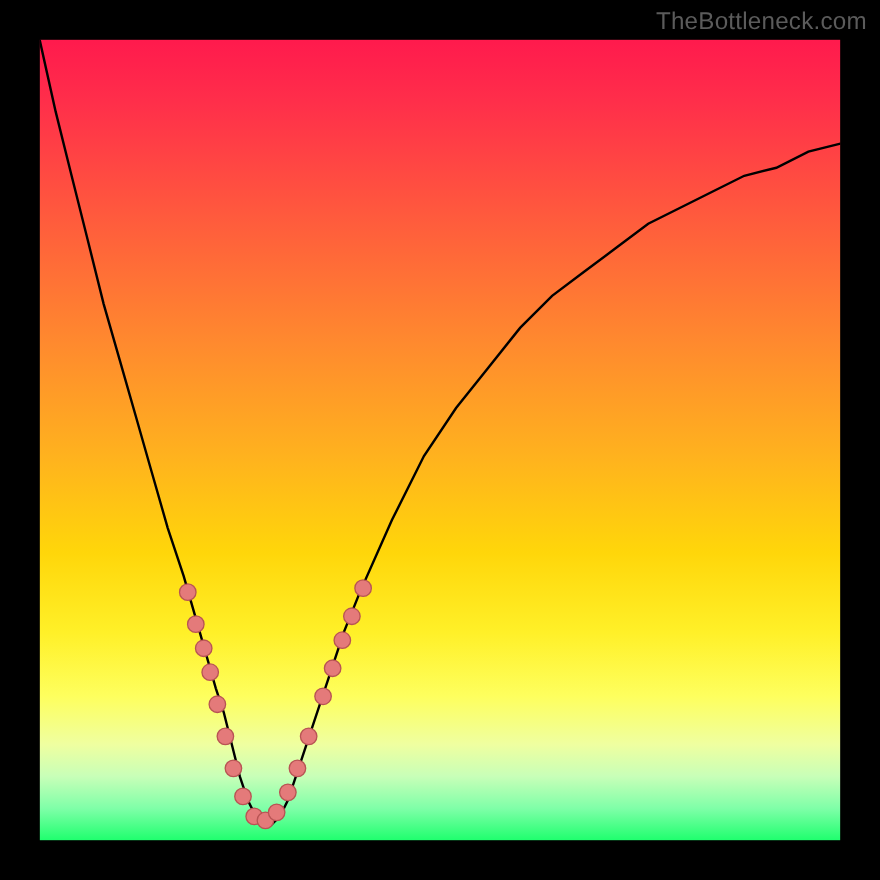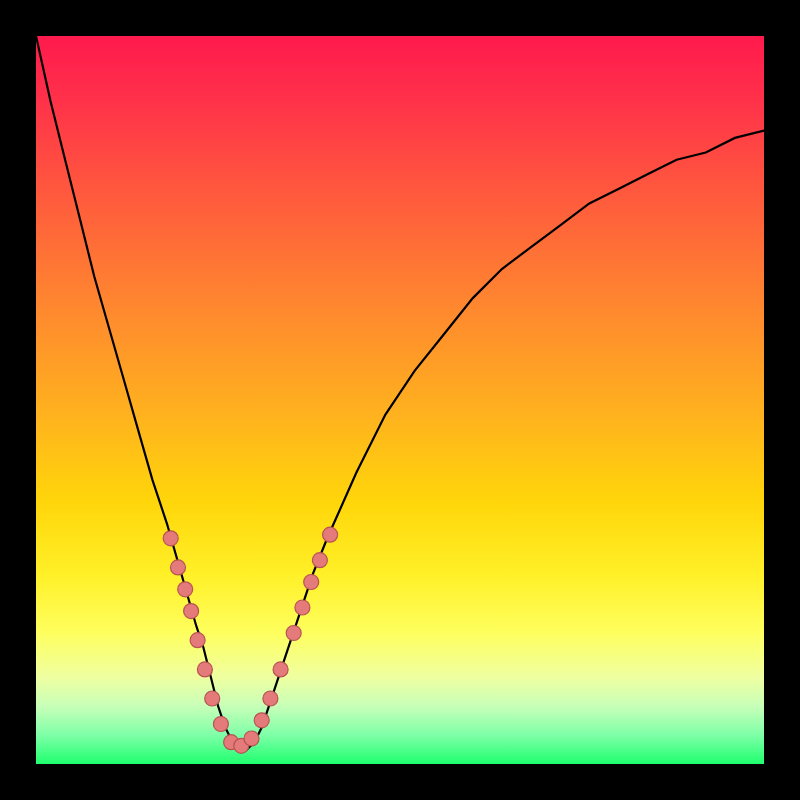--- a/index.html
+++ b/index.html
@@ -72,20 +72,21 @@
   .dot {
     fill: #e47a7a;
     stroke: #b85454;
     stroke-width: 1.2;
   }
 </style>
 </head>
 <body>
 
 <div class="frame">
+  <div class="watermark">TheBottleneck.com</div>
   <div class="plot">
     <div class="gradient"></div>
     <svg class="curve" viewBox="0 0 728 728">
       <path id="curve-path" class="curve-path" d="M0.0 0.0 L14.6 65.5 L29.1 123.8 L43.7 182.0 L58.2 240.2 L72.8 291.2 L87.4 342.2 L101.9 393.1 L116.5 444.1 L131.0 487.8 L145.6 538.7 L160.2 589.7 L167.4 611.5 L174.7 640.6 L182.0 669.8 L189.3 691.6 L196.6 706.2 L203.8 713.4 L211.1 713.4 L218.4 706.2 L225.7 691.6 L233.0 669.8 L247.5 626.1 L262.1 582.4 L276.6 538.7 L291.2 502.3 L320.3 436.8 L349.4 378.6 L378.6 334.9 L407.7 298.5 L436.8 262.1 L465.9 233.0 L495.0 211.1 L524.2 189.3 L553.3 167.4 L582.4 152.9 L611.5 138.3 L640.6 123.8 L669.8 116.5 L698.9 101.9 L728.0 94.6"></path>
       <g id="dots">
           <circle cx="134.7" cy="502.3" r="7.5" class="dot"></circle>
           <circle cx="142.0" cy="531.4" r="7.5" class="dot"></circle>
           <circle cx="149.2" cy="553.3" r="7.5" class="dot"></circle>
           <circle cx="155.1" cy="575.1" r="7.5" class="dot"></circle>
           <circle cx="161.6" cy="604.2" r="7.5" class="dot"></circle>

